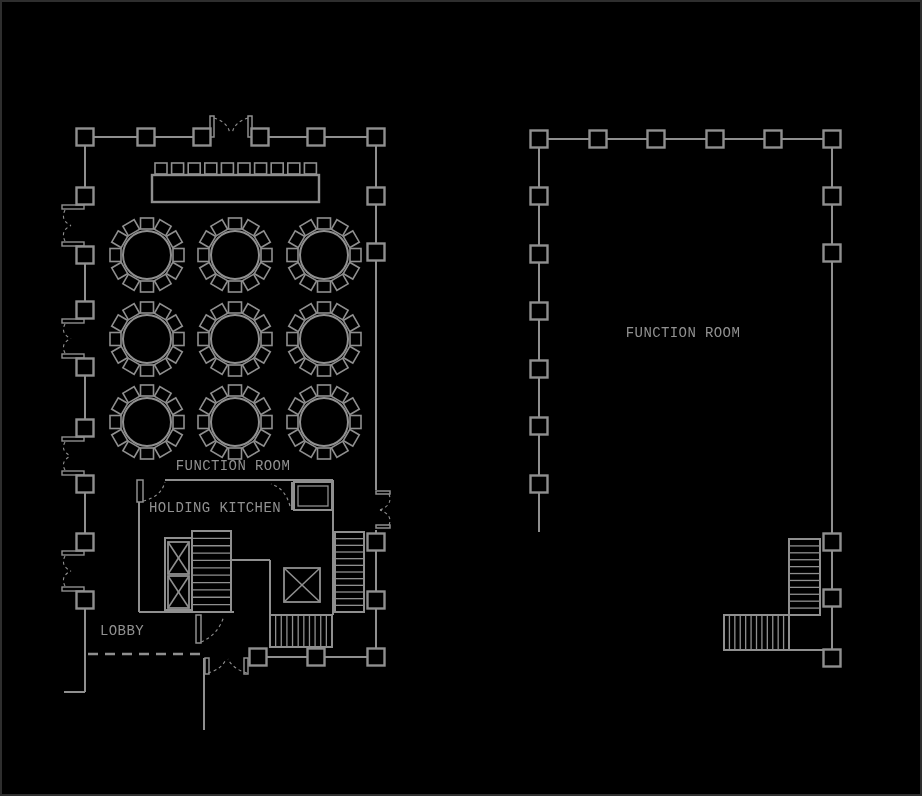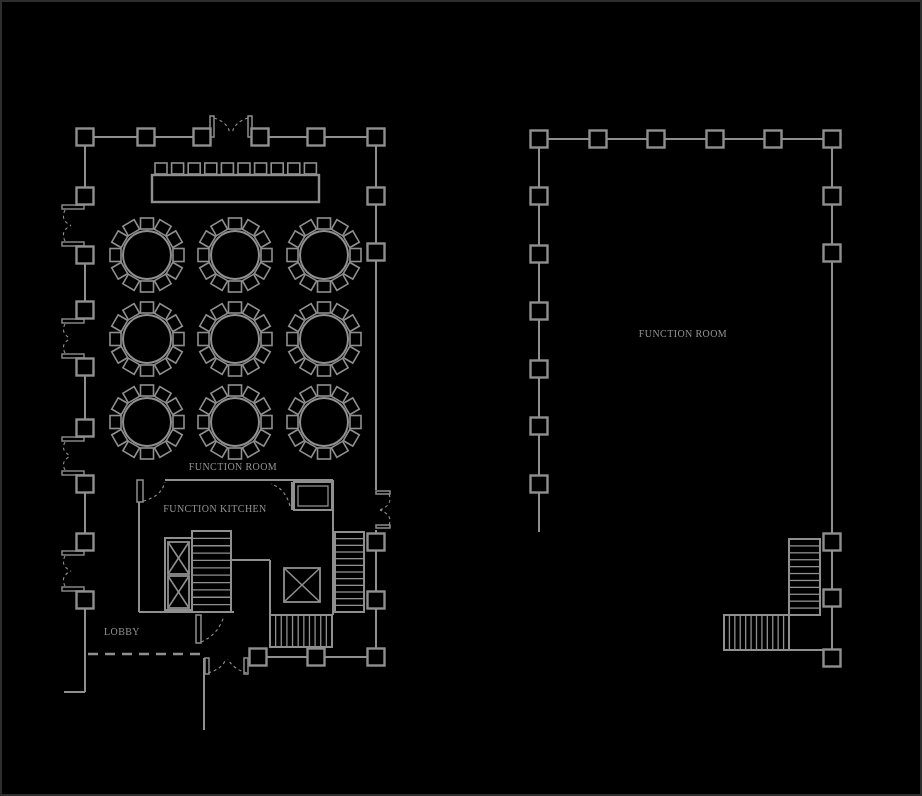--- a/index.html
+++ b/index.html
@@ -9,25 +9,25 @@
     background:#000;
     box-sizing:border-box;
     border:2px solid #2e2e2e;
     overflow:hidden;
     font-family:"Liberation Sans", sans-serif;
   }
   svg{position:absolute;left:0;top:0;}
   .plan-label{
     position:absolute;
     transform:translate(-50%,-50%);
-    font-size:10px;
+    font-size:14px;
     letter-spacing:0.4px;
     color:#919191;
     white-space:nowrap;
-    font-family:Liberation Serif, serif;
+    font-family:Liberation Mono, monospace;
   }
   .lbl-left-fr{left:231px;top:464px;}
   .lbl-kitchen{left:213px;top:506px;}
   .lbl-lobby{left:120px;top:629px;}
   .lbl-right-fr{left:681px;top:331px;}
 </style>
 </head>
 <body>
 
 <div class="canvas">
@@ -360,16 +360,16 @@
         <rect x="528.5" y="473.5" width="17" height="17" fill="#000" stroke="#8f8f8f" stroke-width="2.4"></rect>
         <rect x="821.5" y="185.5" width="17" height="17" fill="#000" stroke="#8f8f8f" stroke-width="2.4"></rect>
         <rect x="821.5" y="242.5" width="17" height="17" fill="#000" stroke="#8f8f8f" stroke-width="2.4"></rect>
         <rect x="821.5" y="531.5" width="17" height="17" fill="#000" stroke="#8f8f8f" stroke-width="2.4"></rect>
         <rect x="821.5" y="587.5" width="17" height="17" fill="#000" stroke="#8f8f8f" stroke-width="2.4"></rect>
         <rect x="821.5" y="647.5" width="17" height="17" fill="#000" stroke="#8f8f8f" stroke-width="2.4"></rect>
       </g>
   </svg>
 
   <div class="plan-label lbl-left-fr">FUNCTION ROOM</div>
-  <div class="plan-label lbl-kitchen">FUNCTION KITCHEN</div>
+  <div class="plan-label lbl-kitchen">HOLDING KITCHEN</div>
   <div class="plan-label lbl-lobby">LOBBY</div>
   <div class="plan-label lbl-right-fr">FUNCTION ROOM</div>
 </div>
 
 </body></html>

